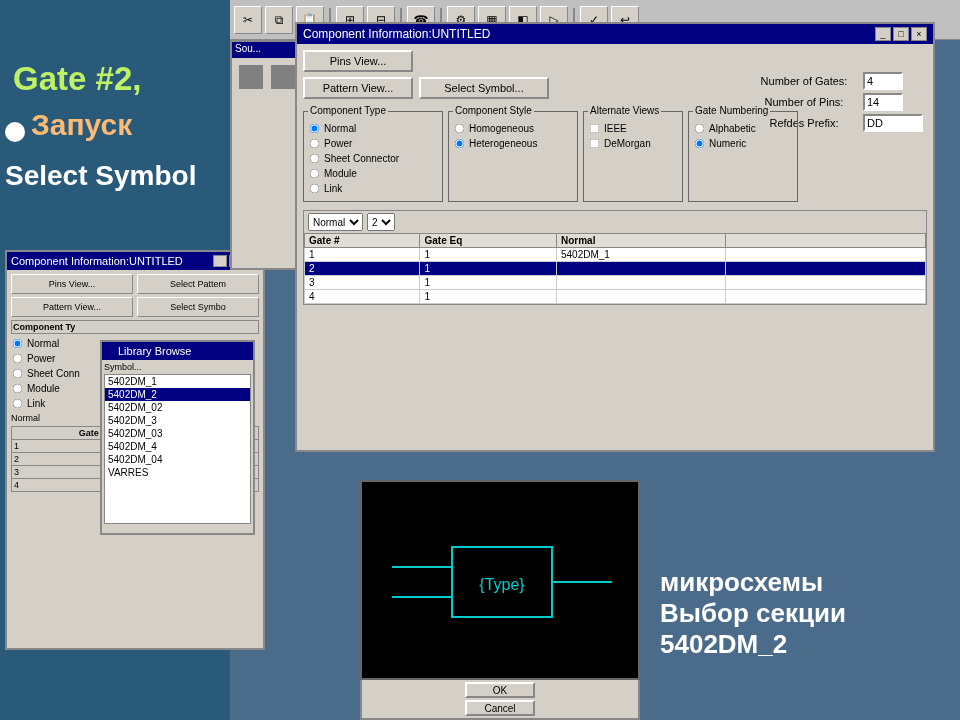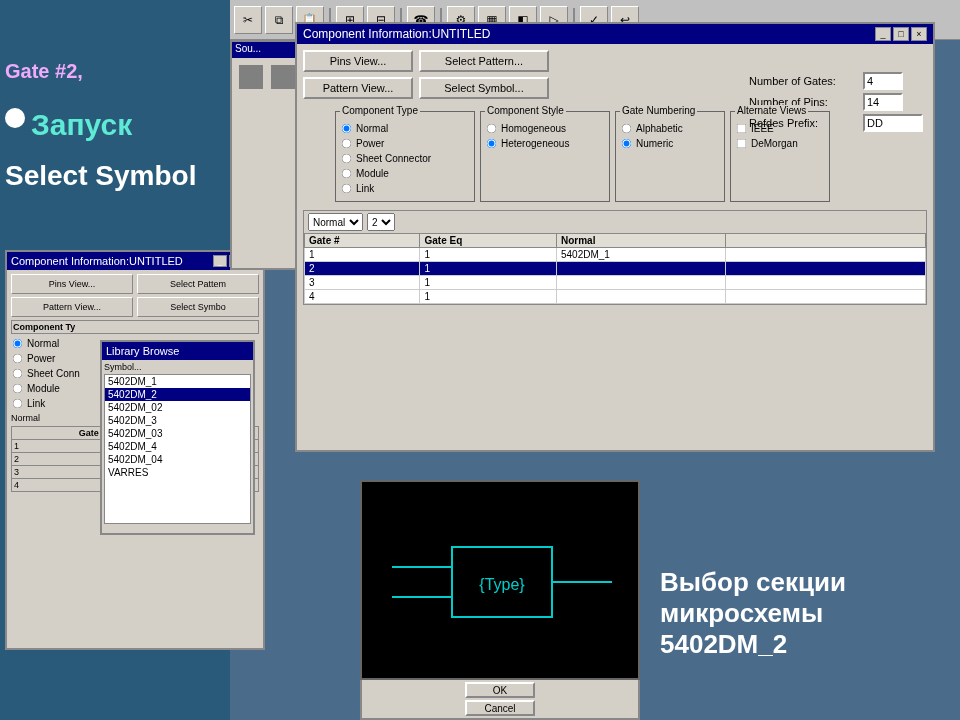--- a/index.html
+++ b/index.html
@@ -64,36 +64,36 @@
       top: 5px;
       color: white;
       font-size: 30px;
       font-weight: bold;
       display: flex;
       align-items: center;
     }
 
     .annotation-gate {
       position: absolute;
-      left: 5px;
+      left: 13px;
       top: 60px;
-      color: #f0abfc;
-      font-size: 20px;
+      color: #bef264;
+      font-size: 33px;
       font-weight: bold;
     }
 
     .annotation-title2 {
       position: absolute;
       left: 5px;
       top: 108px;
-      color: #5eead4;
+      color: #fdba74;
       font-size: 30px;
       font-weight: bold;
       display: flex;
-      align-items: flex-start;
+      align-items: flex-end;
     }
 
     .annotation-select {
       position: absolute;
       left: 5px;
       top: 160px;
       color: white;
       font-size: 28px;
       font-weight: bold;
     }
@@ -194,21 +194,21 @@
       height: 195px;
       background: #d4d0c8;
       border: 2px solid #888;
       z-index: 20;
     }
 
     .lib-browse-titlebar {
       background: #000080;
       color: white;
       font-size: 11px;
-      padding: 2px 4px;
+      padding: 2px 16px;
       height: 18px;
       display: flex;
       align-items: center;
     }
 
     .lib-browse-body {
       padding: 2px;
     }
 
     .lib-browse-label {
@@ -350,21 +350,21 @@
 
     .field-row {
       display: flex;
       align-items: center;
       margin-bottom: 3px;
       gap: 4px;
     }
 
     .field-label {
       width: 110px;
-      text-align: left;
+      text-align: center;
     }
 
     .field-input {
       width: 40px;
       height: 18px;
       border: 2px solid;
       border-top-color: #888;
       border-left-color: #888;
       border-bottom-color: #fff;
       border-right-color: #fff;
@@ -375,21 +375,20 @@
 
     .field-input-wide {
       width: 60px;
     }
 
     
     .sections-row {
       display: flex;
       gap: 5px;
       margin-top: 5px;
-      margin-left: 32px;
     }
 
     .section-box {
       border: 1px solid #666;
       padding: 4px;
       font-size: 10px;
       position: relative;
     }
 
     .section-box-title {
@@ -682,21 +681,20 @@
     <div class="dialog-title-btns">
       <div class="dtbtn">_</div>
       <div class="dtbtn">□</div>
       <div class="dtbtn">×</div>
     </div>
   </div>
   <div class="main-dialog-body" style="position:relative;">
 
     <div class="dialog-btn-row">
       <button class="dialog-btn">Pins View...</button>
-      <button class="dialog-btn dialog-btn-wide">Select Pattern...</button>
     </div>
     <div class="dialog-btn-row">
       <button class="dialog-btn">Pattern View...</button>
       <button class="dialog-btn dialog-btn-wide">Select Symbol...</button>
     </div>
 
     <div class="dialog-right-fields">
       <div class="field-row">
         <span class="field-label">Number of Gates:</span>
         <input class="field-input" value="4" style="">
@@ -744,43 +742,43 @@
         <div class="radio-item">
           <input type="radio" name="cs" style="">
           <span>Homogeneous</span>
         </div>
         <div class="radio-item">
           <input type="radio" name="cs" checked="" style="">
           <span>Heterogeneous</span>
         </div>
       </div>
 
+      <div class="section-box" style="width:100px;">
+        <span class="section-box-title">Alternate Views</span>
+        <div style="height:6px;"></div>
+        <div class="radio-item">
+          <input type="checkbox" style="">
+          <span>IEEE</span>
+        </div>
+        <div class="radio-item">
+          <input type="checkbox" style="">
+          <span>DeMorgan</span>
+        </div>
+      </div>
+
       <div class="section-box" style="width:110px;">
         <span class="section-box-title">Gate Numbering</span>
         <div style="height:6px;"></div>
         <div class="radio-item">
           <input type="radio" name="gn" style="">
           <span>Alphabetic</span>
         </div>
         <div class="radio-item">
           <input type="radio" name="gn" checked="" style="">
           <span>Numeric</span>
-        </div>
-      </div>
-
-      <div class="section-box" style="width:100px;">
-        <span class="section-box-title">Alternate Views</span>
-        <div style="height:6px;"></div>
-        <div class="radio-item">
-          <input type="checkbox" style="">
-          <span>IEEE</span>
-        </div>
-        <div class="radio-item">
-          <input type="checkbox" style="">
-          <span>DeMorgan</span>
         </div>
       </div>
     </div>
 
     <div class="gate-table-area" style="margin-top:8px;">
       <div class="gate-table-header">
         <select>
           <option>Normal</option>
         </select>
         <select>
@@ -841,16 +839,16 @@
     <text x="140" y="108" text-anchor="middle" fill="#00cccc" font-size="16" font-family="Arial">{Type}</text>
   </svg>
 </div>
 
 <div class="ok-cancel-area">
   <button class="ok-btn">OK</button>
   <button class="ok-btn">Cancel</button>
 </div>
 
 <div class="right-annotation">
+  <div>микросхемы</div>
   <div>Выбор секции</div>
-  <div>микросхемы</div>
   <div>5402DM_2</div>
 </div>
 
 </body></html>

